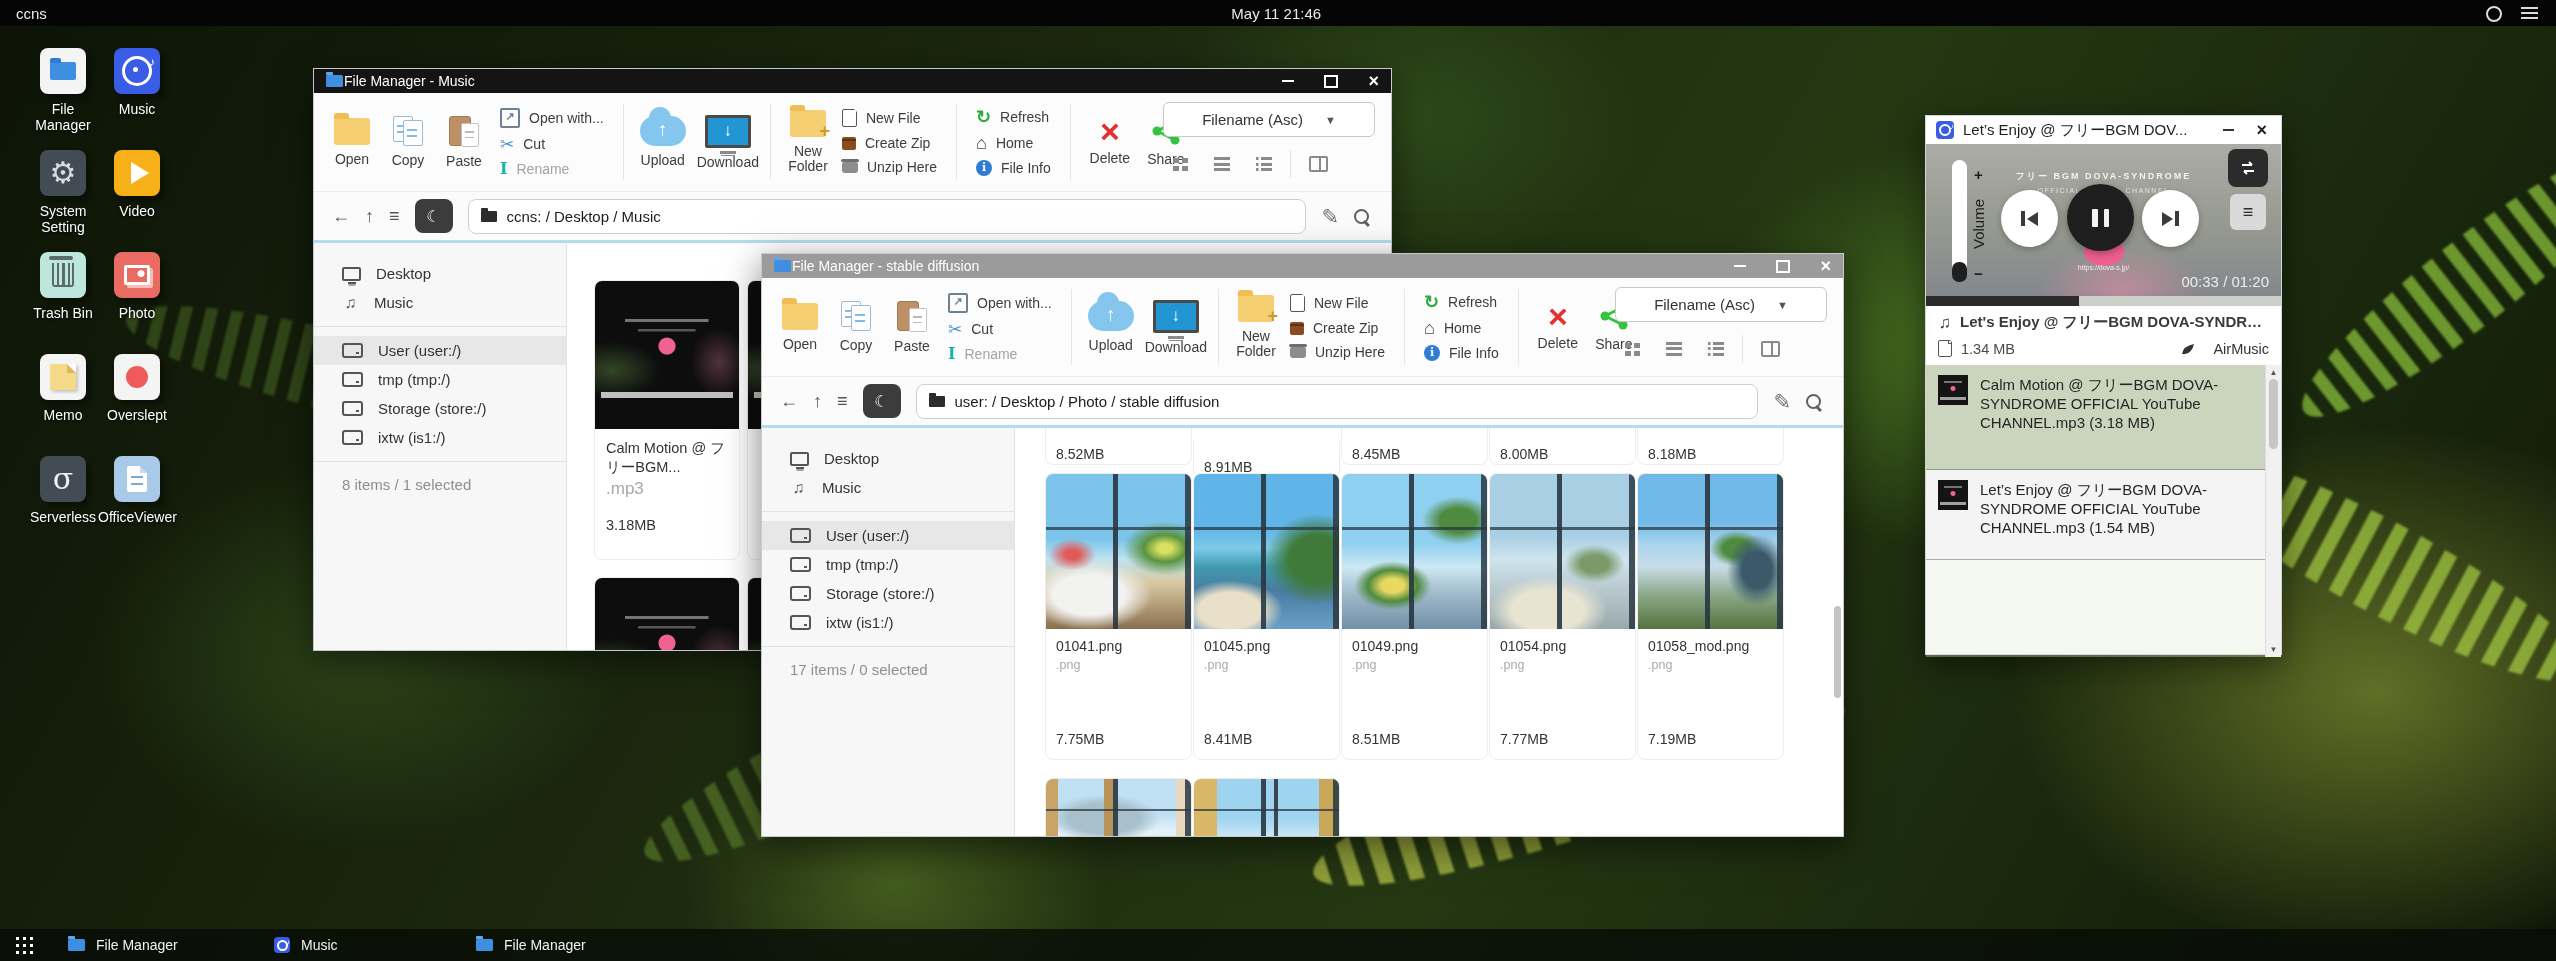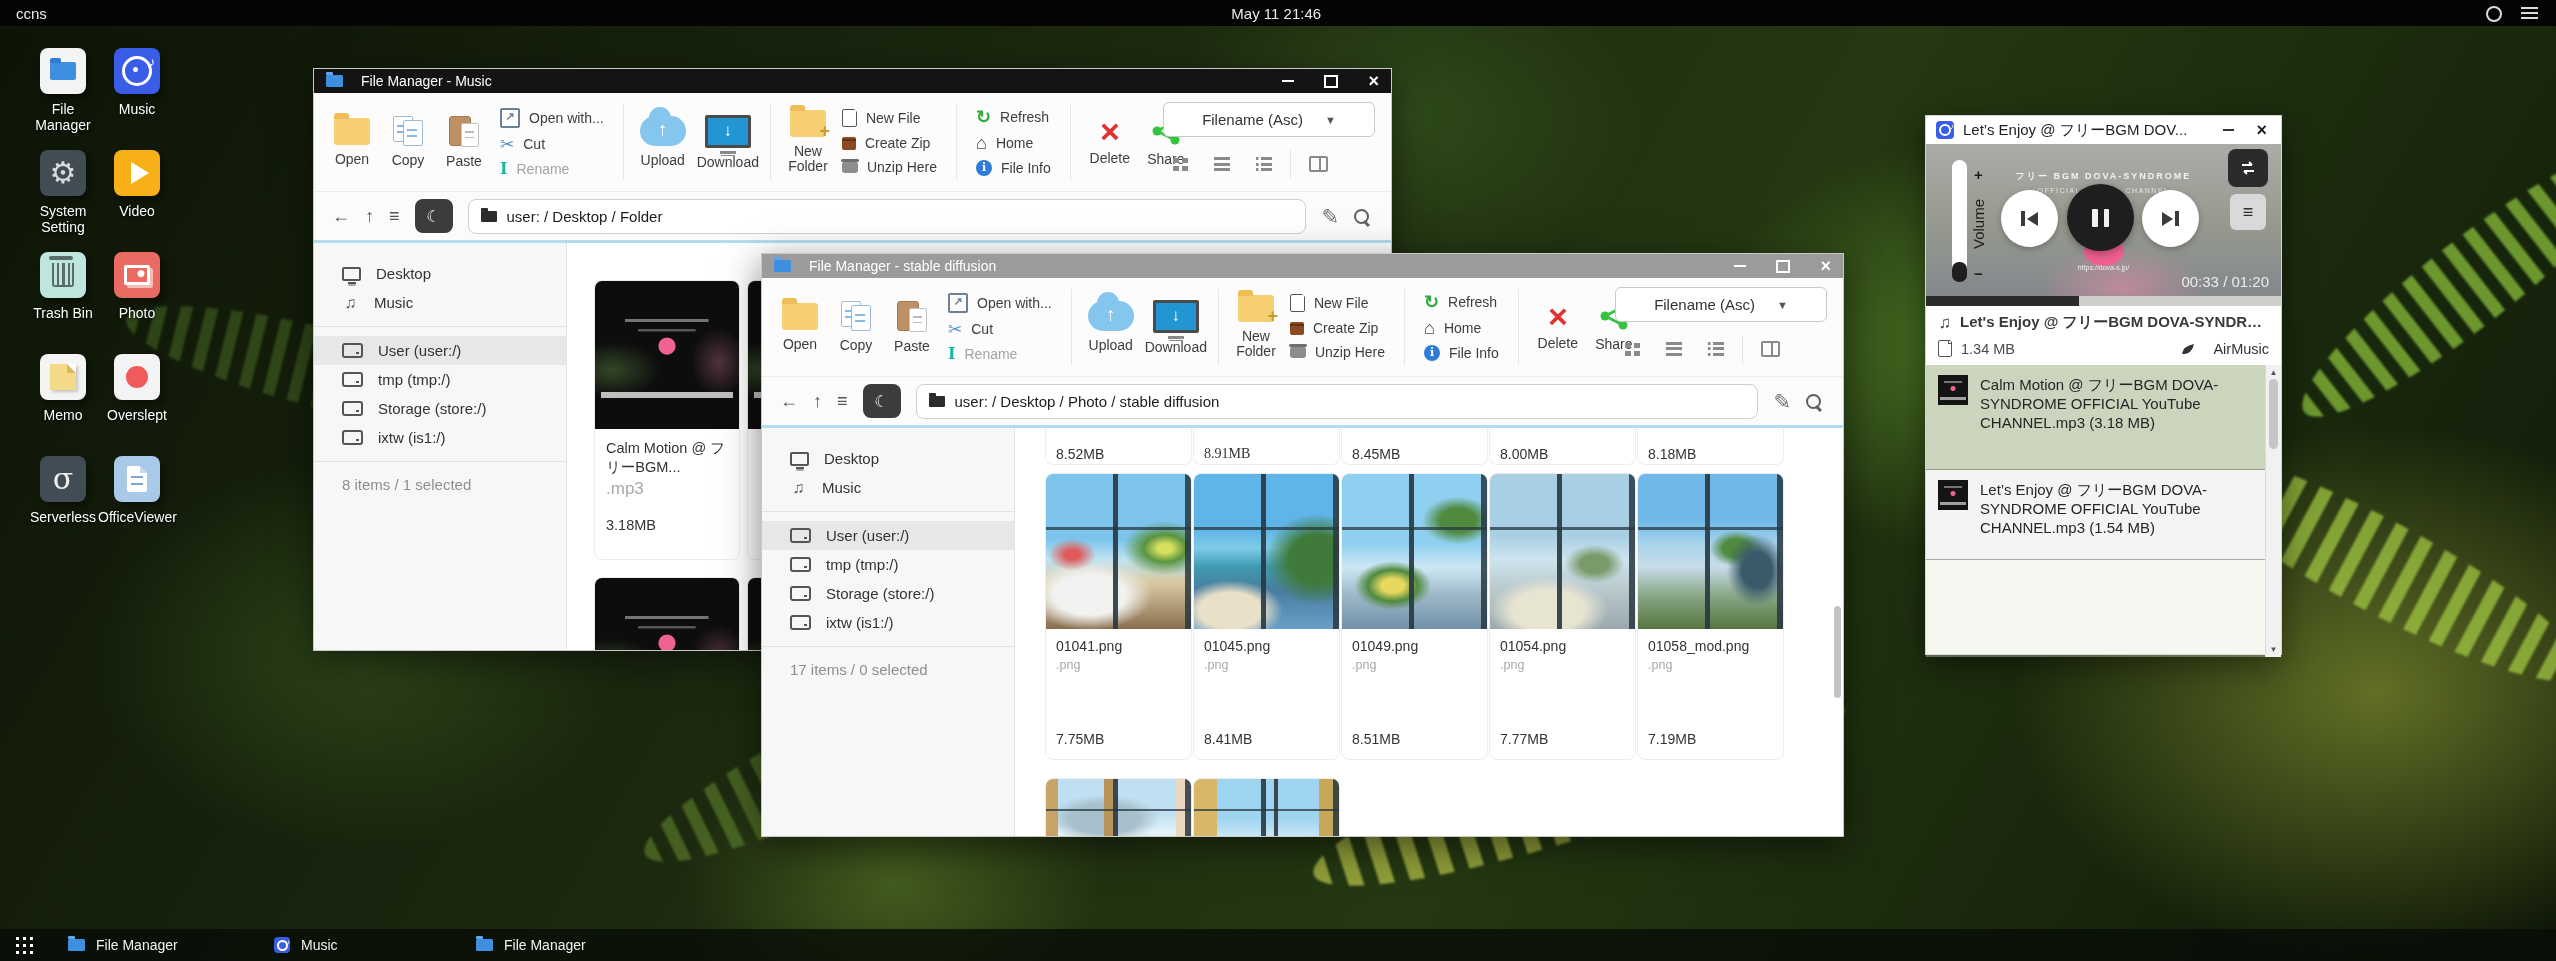--- a/index.html
+++ b/index.html
@@ -64,21 +64,21 @@
   .memonote::after{content:"";position:absolute;right:0;top:0;border-left:9px solid #d9b95a;border-top:9px solid #fff;}
   .reccirc{width:22px;height:22px;background:#f05a5a;border-radius:50%;}
   .sigma{color:#f0f0f0;font-size:30px;line-height:1;font-family:"DejaVu Serif",serif;}
   .docicon{width:20px;height:26px;background:#fff;border-radius:2px;position:relative;
     background-image:repeating-linear-gradient(180deg,transparent 0 5px,#7ba7d9 5px 7px);background-size:12px 18px;background-position:4px 5px;background-repeat:no-repeat;}
   .docicon::after{content:"";position:absolute;right:0;top:0;border-left:7px solid #c9dcf0;border-top:7px solid #a9c9e8;}
   
   .fm-window{position:absolute;background:#fbfbfb;border:1px solid #c9c9c9;box-shadow:0 10px 34px rgba(0,0,0,.5);}
   #win1{left:313px;top:68px;width:1077px;height:581px;z-index:10;}
   #win2{left:761px;top:253px;width:1081px;height:582px;z-index:20;}
-  .titlebar{height:24px;display:flex;align-items:center;gap:18px;padding:0 12px;color:#fff;font-size:14px;}
+  .titlebar{height:24px;display:flex;align-items:center;gap:1px;padding:0 12px;color:#fff;font-size:14px;}
   .titlebar.dark{background:#141414;}
   .titlebar.gray{background:#9b9b9b;}
   .mini-folder-b{width:17px;height:12px;background:#3f8fe0;border-radius:1.5px;position:relative;flex-shrink:0;}
   .mini-folder-b::before{content:"";position:absolute;top:-3px;left:0;width:7px;height:3px;background:#5ea5ec;border-radius:1px 1px 0 0;}
   .win-controls{margin-left:auto;display:flex;gap:30px;align-items:center;}
   .ctrl-min{width:12px;height:2.5px;background:#fff;}
   .ctrl-max{width:10px;height:9px;border:2px solid #fff;background:transparent;}
   .ctrl-close{color:#fff;font-size:18px;font-weight:bold;line-height:14px;}
   
   .toolbar{height:98px;background:#fcfcfc;border-bottom:1px solid #ececec;display:flex;align-items:center;
@@ -467,21 +467,21 @@
   </div>
   <div class="pathbar">
     <span class="nav-g">←</span>
     <span class="nav-g">↑</span>
     <span class="nav-g">≡</span>
     <div class="moon-btn">
         <span>☾</span>
       </div>
     <div class="path-input">
       <div class="mini-folder-d"></div>
-      <span>user: / Desktop / Folder</span>
+      <span>ccns: / Desktop / Music</span>
     </div>
     <span class="i-edit">✎</span>
     <span class="i-lens"></span>
   </div>
   <div class="body-wrap">
     <div class="sidebar">
       <div class="side-row">
         <div class="s-monitor"></div>
         <span>Desktop</span>
       </div>
@@ -678,21 +678,21 @@
       <div class="side-row">
         <div class="s-drive"></div>
         <span>ixtw (is1:/)</span>
       </div>
       <div class="side-div"></div>
       <div class="side-status">17 items / 0 selected</div>
     </div>
     <div class="content">
 
       <div class="pcard" style="left:30px;top:0;"><span>8.52MB</span></div>
-      <div class="pcard" style="left:178px;top:0;font-family:Liberation Serif, serif;"><span>8.91MB</span></div>
+      <div class="pcard" style="left:178px;top:13px;"><span>8.91MB</span></div>
       <div class="pcard" style="left:326px;top:0;"><span>8.45MB</span></div>
       <div class="pcard" style="left:474px;top:0;"><span>8.00MB</span></div>
       <div class="pcard" style="left:622px;top:0;"><span>8.18MB</span></div>
 
       <div class="card" style="left:30px;top:45px;">
         <div class="thumb th th-1"></div>
         <div class="name">01041.png</div>
         <div class="ext">.png</div>
         <div class="fsize">7.75MB</div>
       </div>

